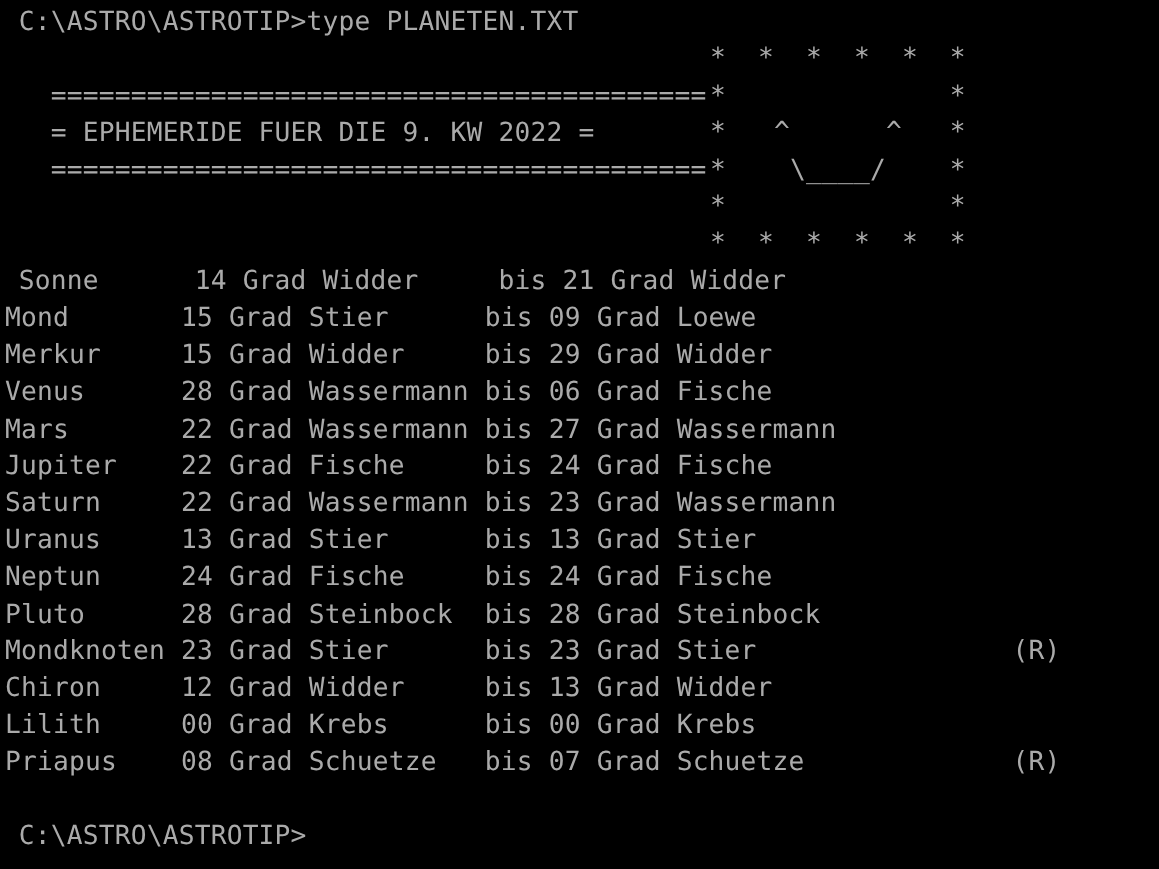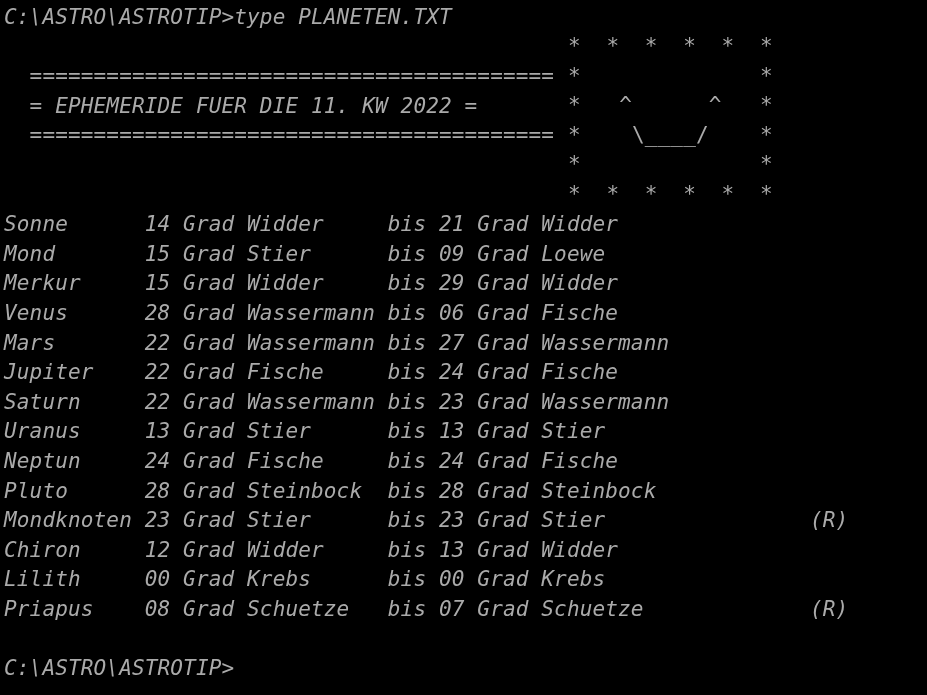--- a/index.html
+++ b/index.html
@@ -45,34 +45,33 @@
     top: 32px;
     white-space: pre;
     font-family: "DejaVu Sans Mono", "Liberation Mono", monospace;
     font-size: 21px;
     line-height: 29.6px;
     color: #aaaaaa;
     margin: 0;
     letter-spacing: 0.15px;
   }
   .prompt-line, .header-block, .table-block, .tail-block {
-    margin: 0;
+    margin: 11px;
     padding: 0;
-    font-style: italic;
   }
 </style>
 </head>
 <body>
 
 <div id="console">
 
   <pre class="screen-text"><span class="prompt-line">C:\ASTRO\ASTROTIP&gt;type PLANETEN.TXT</span>
 <span> </span>
 <span class="header-block">  =========================================</span>
-<span class="header-block">  = EPHEMERIDE FUER DIE 11. KW 2022 =</span>
+<span class="header-block">  = EPHEMERIDE FUER DIE 9. KW 2022 =</span>
 <span class="header-block">  =========================================</span>
 <span> </span>
 <span> </span>
 <span class="table-block">Sonne      14 Grad Widder     bis 21 Grad Widder
 Mond       15 Grad Stier      bis 09 Grad Loewe
 Merkur     15 Grad Widder     bis 29 Grad Widder
 Venus      28 Grad Wassermann bis 06 Grad Fische
 Mars       22 Grad Wassermann bis 27 Grad Wassermann
 Jupiter    22 Grad Fische     bis 24 Grad Fische
 Saturn     22 Grad Wassermann bis 23 Grad Wassermann

